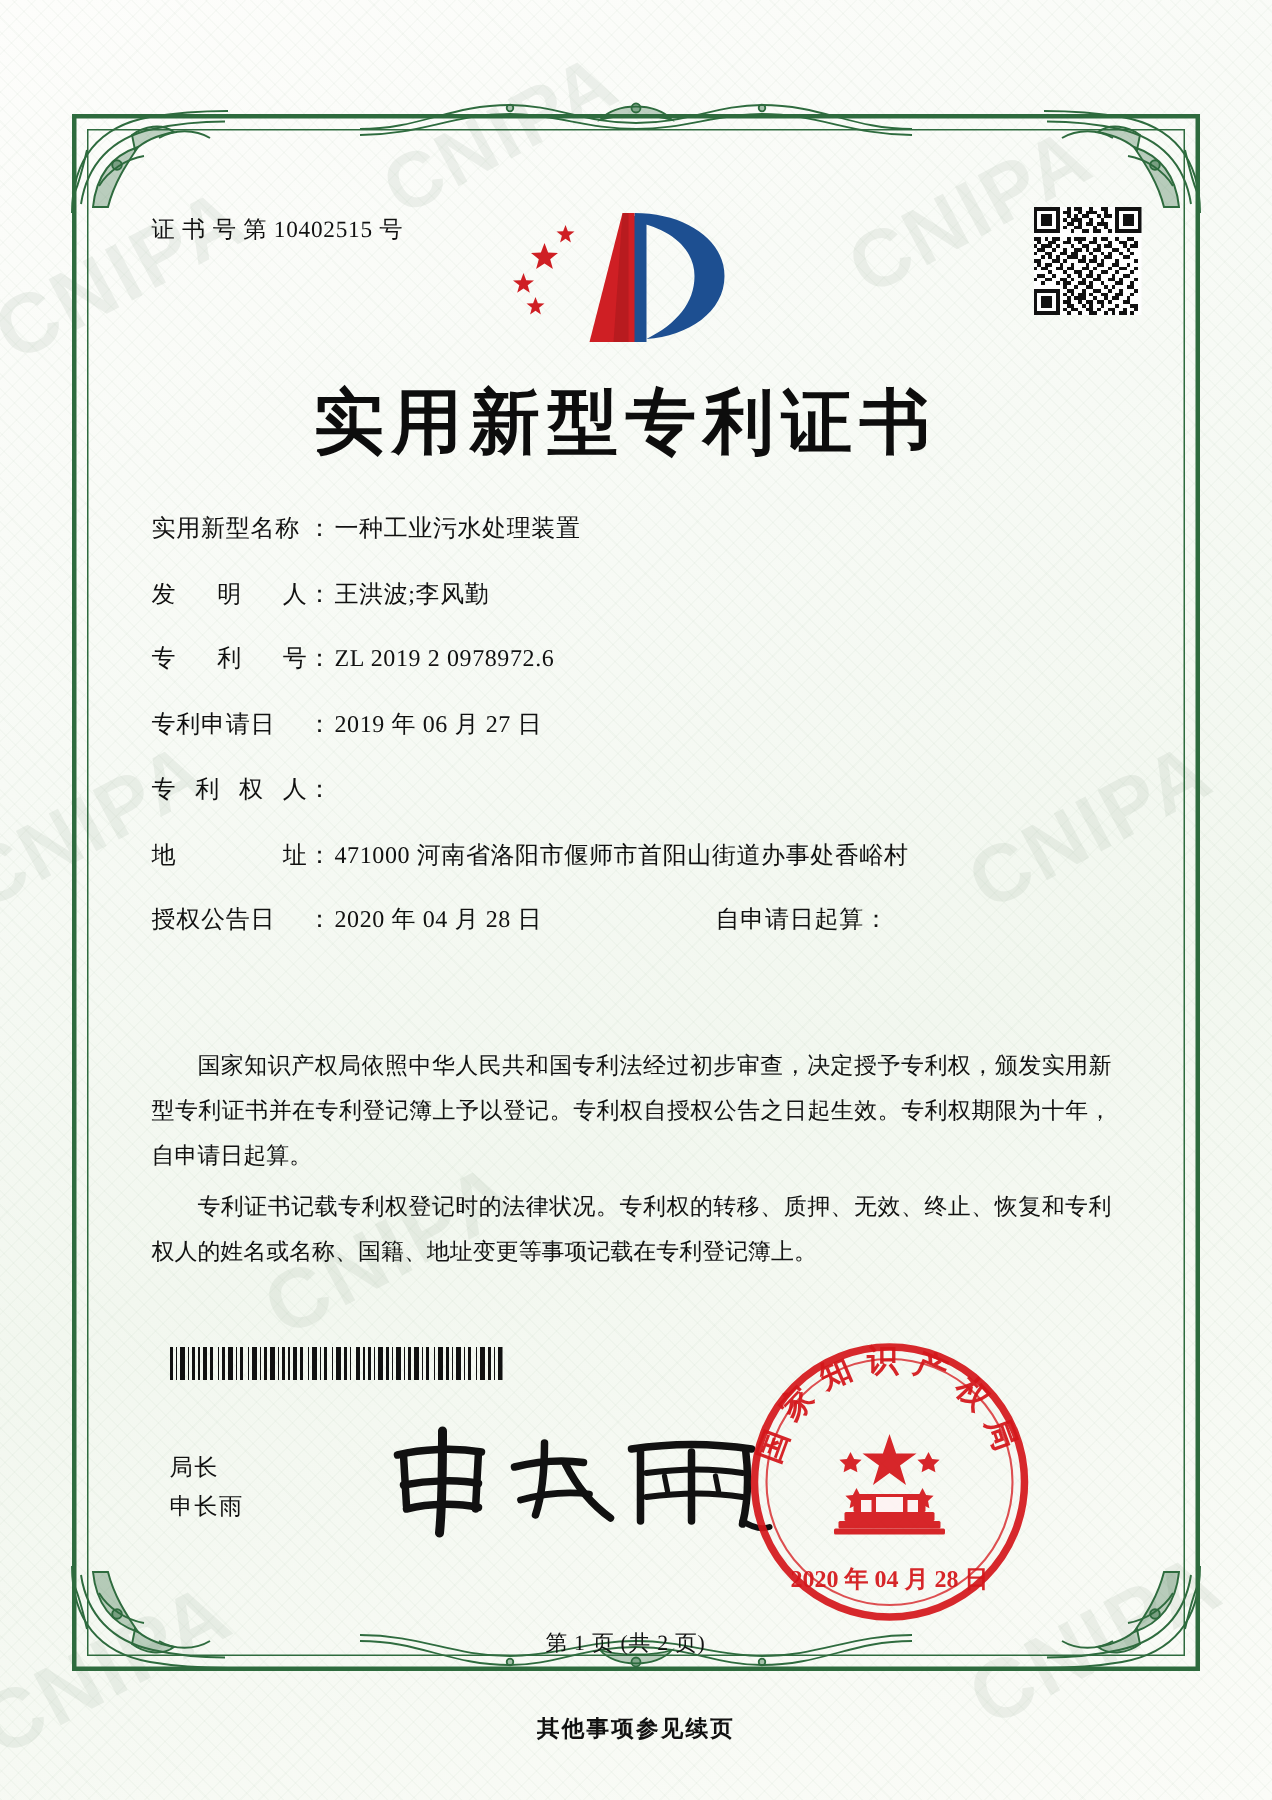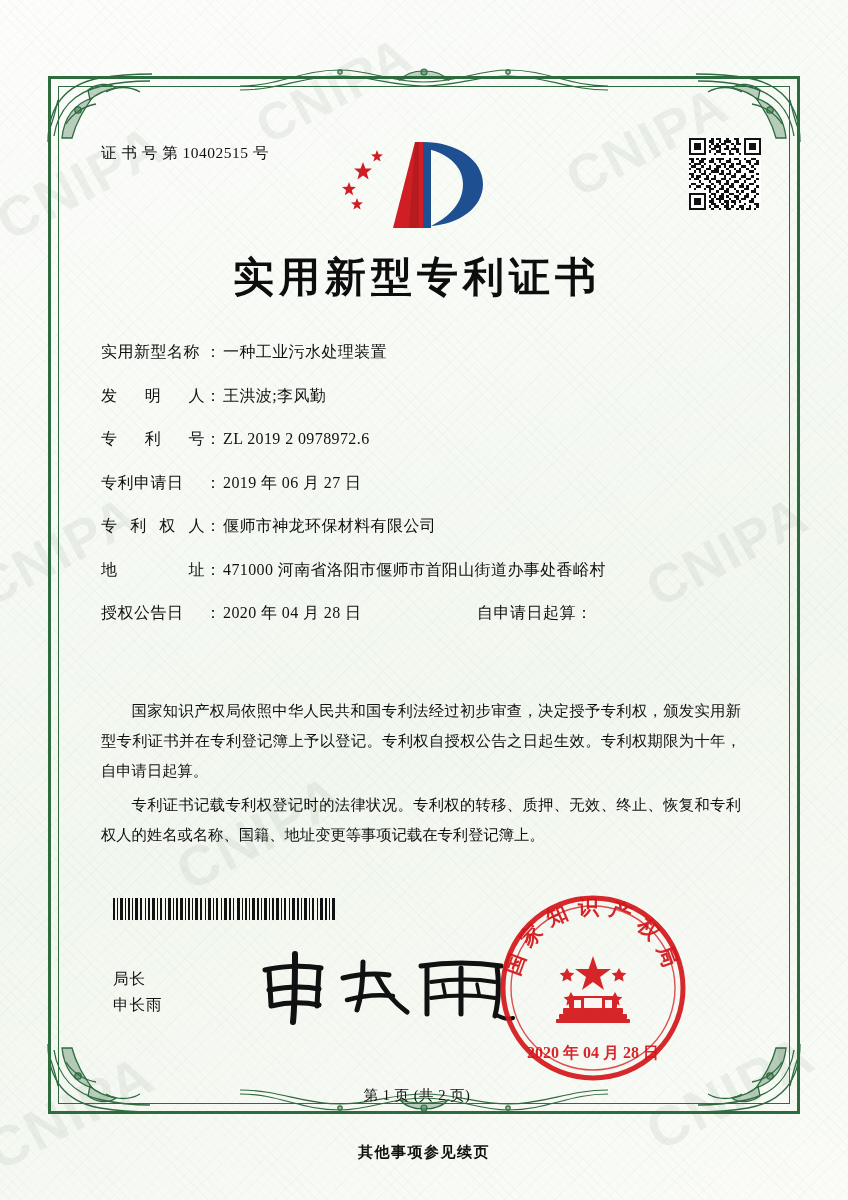--- a/index.html
+++ b/index.html
@@ -136,21 +136,21 @@
     height: 96px;
   }
   .logo svg { display:block; width:100%; height:100%; }
 
   .main-title {
     position: absolute;
     left: 0;
     right: 0;
     top: 164px;
     text-align: center;
-    font-size: 41px;
+    font-size: 47px;
     font-weight: bold;
     letter-spacing: 5px;
     color: #0d0d0d;
     font-family: Liberation Serif, serif;
   }
 
   .fields {
     position: absolute;
     left: 50px;
     top: 256px;
@@ -609,21 +609,20 @@
       </div>
 
       <div class="field-row">
         <div class="field-label spread">
           <span>专</span>
           <span>利</span>
           <span>权</span>
           <span>人</span>
         </div>
         <div class="field-colon">：</div>
-        <div class="field-value">偃师市神龙环保材料有限公司</div>
       </div>
 
       <div class="field-row">
         <div class="field-label spread">
           <span>地</span>
           <span>址</span>
         </div>
         <div class="field-colon">：</div>
         <div class="field-value">471000 河南省洛阳市偃师市首阳山街道办事处香峪村</div>
       </div>

